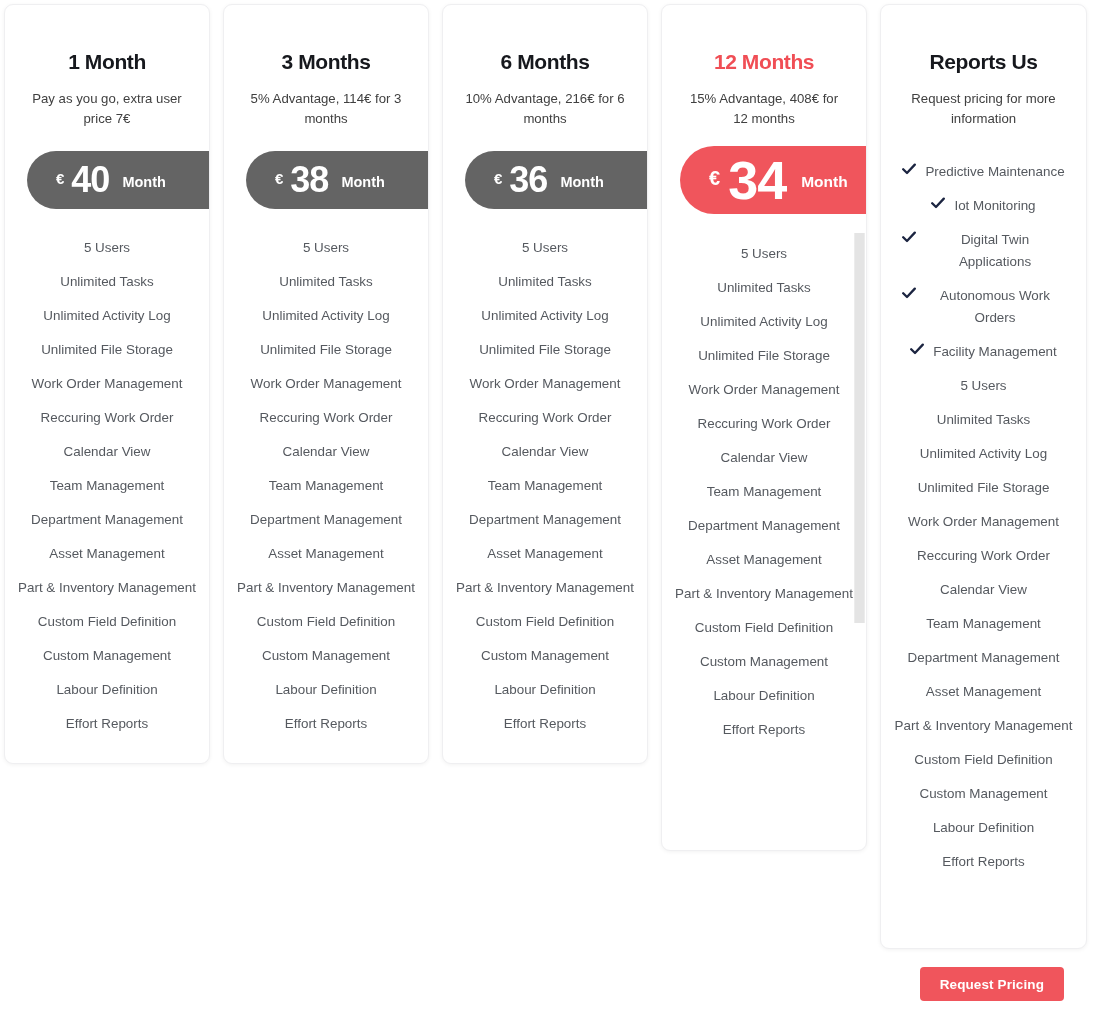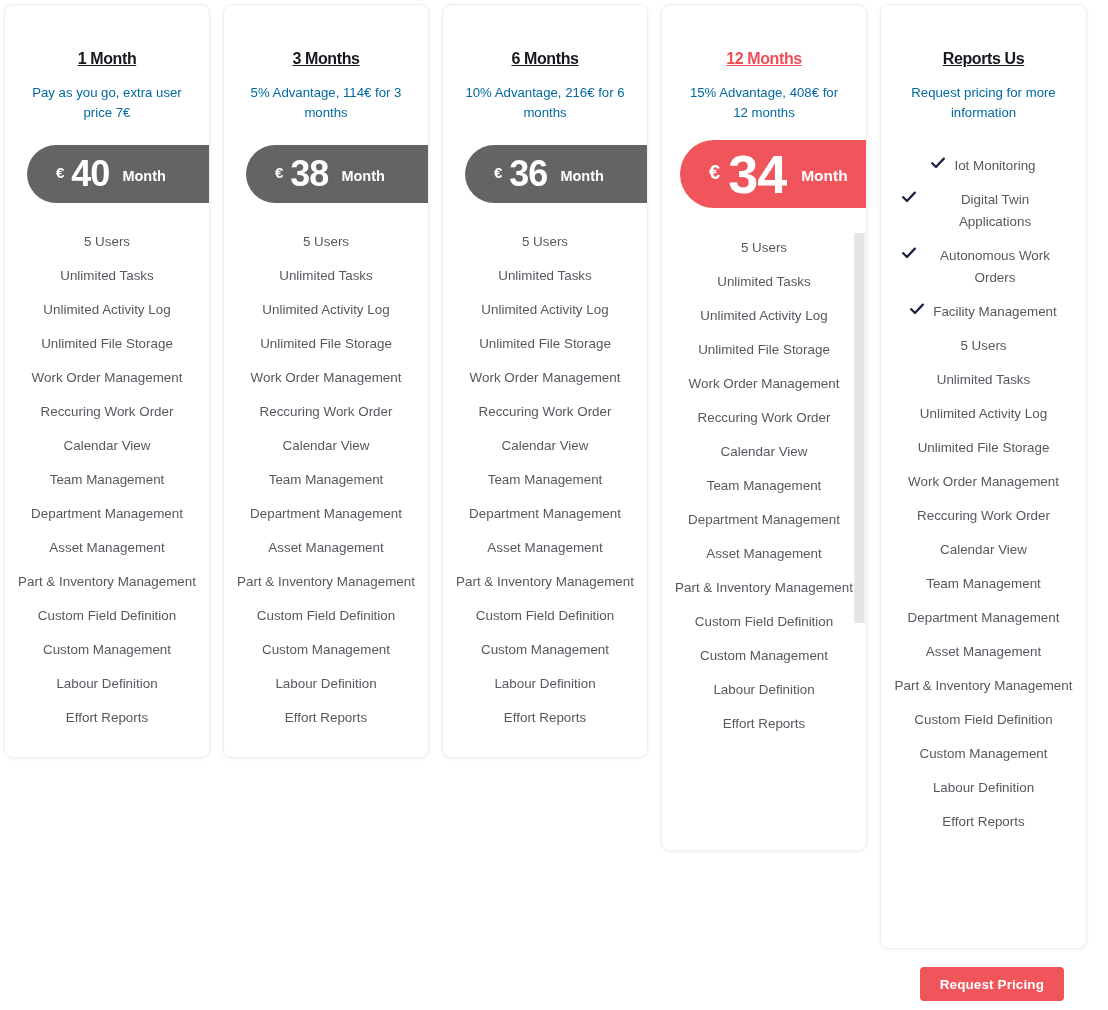--- a/index.html
+++ b/index.html
@@ -49,35 +49,34 @@
     height: 847px;
   }
 
   
   .card-head {
     padding: 45px 14px 0 14px;
     text-align: center;
   }
 
   .plan-title {
-    font-size: 16px;
+    font-size: 21px;
     font-weight: 700;
     letter-spacing: -0.4px;
     color: #16181d;
     line-height: 1.15;
-    text-decoration: underline;
   }
 
   .plan-title.accent { color: #f04e55; }
 
   .plan-sub {
     margin-top: 15px;
     font-size: 13.2px;
     line-height: 20px;
-    color: #0369a1;
+    color: #404040;
     font-weight: 400;
     padding: 0 6px;
   }
 
   
   .price-wrap {
     position: relative;
     height: 58px;
     margin-top: 22px;
     margin-bottom: 6px;
@@ -352,20 +351,28 @@
           <div class="plan-title">Reports Us</div>
           <div class="plan-sub">Request pricing for more information</div>
         </div>
         <div class="features" style="padding-top:26px;">
           <div class="feature checked">
             <span class="check-icon">
               <svg width="14" height="12" viewBox="0 0 14 12" xmlns="http://www.w3.org/2000/svg">
                 <path d="M1.2 6.2 L5 10 L12.8 1.6" fill="none" stroke="#1b2440" stroke-width="2.3" stroke-linecap="round" stroke-linejoin="round"></path>
               </svg>
             </span>
+            <span class="feature-label">Predictive Maintenance</span>
+          </div>
+          <div class="feature checked">
+            <span class="check-icon">
+              <svg width="14" height="12" viewBox="0 0 14 12" xmlns="http://www.w3.org/2000/svg">
+                <path d="M1.2 6.2 L5 10 L12.8 1.6" fill="none" stroke="#1b2440" stroke-width="2.3" stroke-linecap="round" stroke-linejoin="round"></path>
+              </svg>
+            </span>
             <span class="feature-label">Iot Monitoring</span>
           </div>
           <div class="feature checked">
             <span class="check-icon">
               <svg width="14" height="12" viewBox="0 0 14 12" xmlns="http://www.w3.org/2000/svg">
                 <path d="M1.2 6.2 L5 10 L12.8 1.6" fill="none" stroke="#1b2440" stroke-width="2.3" stroke-linecap="round" stroke-linejoin="round"></path>
               </svg>
             </span>
             <span class="feature-label">Digital Twin Applications</span>
           </div>

